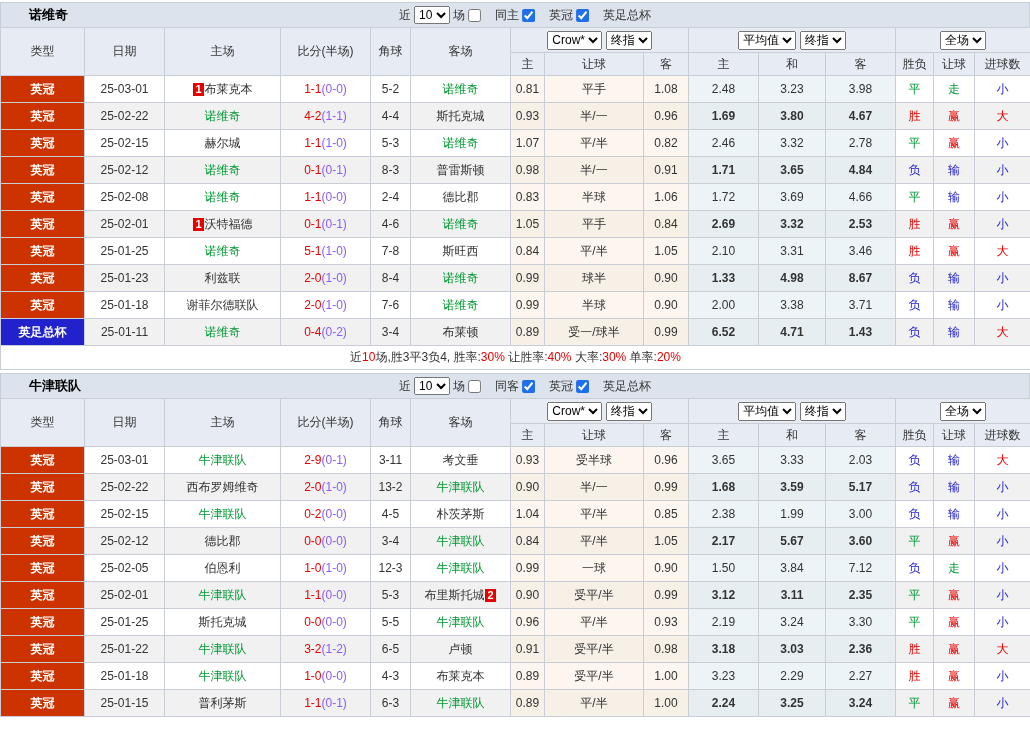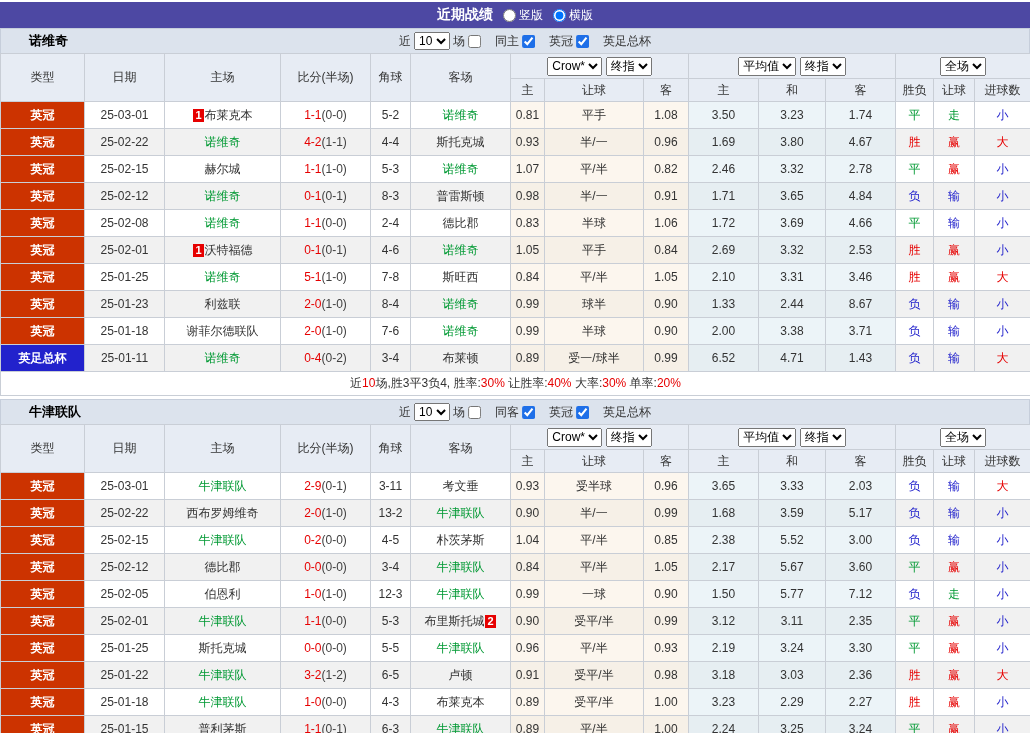--- a/index.html
+++ b/index.html
@@ -27,48 +27,37 @@
   .stats-table thead tr.hrow1 th{height:24px;}
   .dd-cell select{font-size:12px;height:19px;max-width:95px;}
   .stats-table tbody td{height:26px;background:#fff;}
   tr.alt td{background:#f1f1f1;}
   td.type-cell{color:#fff;font-weight:bold;}
   td.type-cell.lg{background:#cc3300 !important;}
   td.type-cell.cup{background:#2222cc !important;}
   td.crow{background:#fcf6ee !important;}
   td.avg{background:#ecf4f8 !important;}
   tr.alt td.crow{background:#f6f0e7 !important;}
-  tr.alt td.avg{background:#e6eef2 !important;}
+  tr.alt td.avg{background:#e6eef2 !important;font-weight:bold;}
   .focus{color:#009933;}
   .badge{display:inline-block;background:#e60000;color:#fff;font-size:11px;line-height:13px;padding:0 2px;margin:0 1px;font-weight:bold;}
   .s-main{color:#e60000;}
-  .s-half{color:#404040;}
+  .s-half{color:#8b5cf6;}
   td.res{font-weight:normal;}
   .g{color:#009933;}
   .b{color:#2222cc;}
   .r{color:#e60000;}
   td.summary{height:23px;background:#fff;font-size:12px;color:#333;border:1px solid #c9ced6;}
   .red{color:#e60000;}
   .sec-gap{height:3px;background:#fff;}
 </style>
 </head>
 <body>
 
 <div class="page">
-  <div class="topbar">
-    <span class="title">近期战绩</span>
-    <label>
-      <input type="radio" name="layout-mode" style="">
-      <span>竖版</span>
-    </label>
-    <label>
-      <input type="radio" name="layout-mode" checked="" style="">
-      <span>横版</span>
-    </label>
-  </div>
   <div id="sections">
   <section class="match-section">
     <div class="filter-row">
       <span class="team-name">诺维奇</span>
       <div class="filter-controls">
         <span class="near">近</span>
         <select class="count-select"><option>10</option></select>
         <span class="games">场</span>
         <label class="cb-label">
           <input type="checkbox" style="">
@@ -138,23 +127,23 @@
             <tr>
               <td class="type-cell lg">英冠</td>
               <td>25-03-01</td>
               <td class="team-cell"><span class="badge">1</span><span>布莱克本</span></td>
               <td><span class="s-main">1-1</span><span class="s-half">(0-0)</span></td>
               <td>5-2</td>
               <td class="team-cell"><span class="focus">诺维奇</span></td>
               <td class="crow">0.81</td>
               <td class="crow">平手</td>
               <td class="crow">1.08</td>
-              <td class="avg">3.50</td>
+              <td class="avg">2.48</td>
               <td class="avg">3.23</td>
-              <td class="avg">1.74</td>
+              <td class="avg">3.98</td>
               <td class="res g">平</td>
               <td class="res g">走</td>
               <td class="res b">小</td>
             </tr>
             <tr class="alt">
               <td class="type-cell lg">英冠</td>
               <td>25-02-22</td>
               <td class="team-cell"><span class="focus">诺维奇</span></td>
               <td><span class="s-main">4-2</span><span class="s-half">(1-1)</span></td>
               <td>4-4</td>
@@ -258,21 +247,21 @@
               <td class="type-cell lg">英冠</td>
               <td>25-01-23</td>
               <td class="team-cell"><span>利兹联</span></td>
               <td><span class="s-main">2-0</span><span class="s-half">(1-0)</span></td>
               <td>8-4</td>
               <td class="team-cell"><span class="focus">诺维奇</span></td>
               <td class="crow">0.99</td>
               <td class="crow">球半</td>
               <td class="crow">0.90</td>
               <td class="avg">1.33</td>
-              <td class="avg">2.44</td>
+              <td class="avg">4.98</td>
               <td class="avg">8.67</td>
               <td class="res b">负</td>
               <td class="res b">输</td>
               <td class="res b">小</td>
             </tr>
             <tr>
               <td class="type-cell lg">英冠</td>
               <td>25-01-18</td>
               <td class="team-cell"><span>谢菲尔德联队</span></td>
               <td><span class="s-main">2-0</span><span class="s-half">(1-0)</span></td>
@@ -425,21 +414,21 @@
               <td class="type-cell lg">英冠</td>
               <td>25-02-15</td>
               <td class="team-cell"><span class="focus">牛津联队</span></td>
               <td><span class="s-main">0-2</span><span class="s-half">(0-0)</span></td>
               <td>4-5</td>
               <td class="team-cell"><span>朴茨茅斯</span></td>
               <td class="crow">1.04</td>
               <td class="crow">平/半</td>
               <td class="crow">0.85</td>
               <td class="avg">2.38</td>
-              <td class="avg">5.52</td>
+              <td class="avg">1.99</td>
               <td class="avg">3.00</td>
               <td class="res b">负</td>
               <td class="res b">输</td>
               <td class="res b">小</td>
             </tr>
             <tr class="alt">
               <td class="type-cell lg">英冠</td>
               <td>25-02-12</td>
               <td class="team-cell"><span>德比郡</span></td>
               <td><span class="s-main">0-0</span><span class="s-half">(0-0)</span></td>
@@ -459,21 +448,21 @@
               <td class="type-cell lg">英冠</td>
               <td>25-02-05</td>
               <td class="team-cell"><span>伯恩利</span></td>
               <td><span class="s-main">1-0</span><span class="s-half">(1-0)</span></td>
               <td>12-3</td>
               <td class="team-cell"><span class="focus">牛津联队</span></td>
               <td class="crow">0.99</td>
               <td class="crow">一球</td>
               <td class="crow">0.90</td>
               <td class="avg">1.50</td>
-              <td class="avg">5.77</td>
+              <td class="avg">3.84</td>
               <td class="avg">7.12</td>
               <td class="res b">负</td>
               <td class="res g">走</td>
               <td class="res b">小</td>
             </tr>
             <tr class="alt">
               <td class="type-cell lg">英冠</td>
               <td>25-02-01</td>
               <td class="team-cell"><span class="focus">牛津联队</span></td>
               <td><span class="s-main">1-1</span><span class="s-half">(0-0)</span></td>

